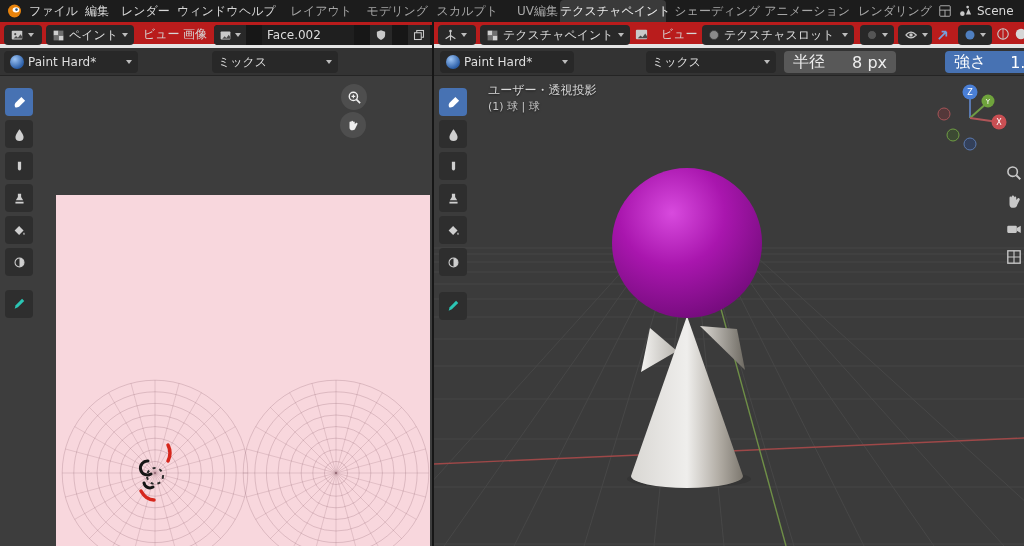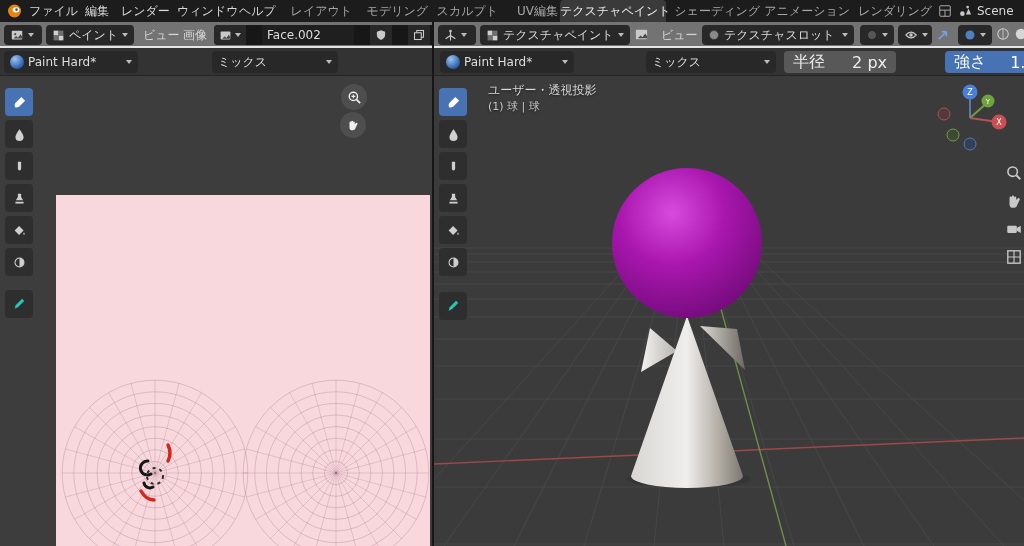--- a/index.html
+++ b/index.html
@@ -7,26 +7,26 @@
   #app{position:relative;width:1024px;height:546px;}
   .abs{position:absolute;}
 
   
   .topbar{left:0;top:0;width:1024px;height:22px;background:#1c1c1c;}
   .menu{position:absolute;top:0;height:22px;line-height:22px;font-size:12px;color:#d8d8d8;padding:0 5px;white-space:nowrap;text-align:right;}
   .tab{position:absolute;top:0;height:22px;line-height:22px;font-size:12px;color:#a6a6a6;text-align:right;white-space:nowrap;}
   .tab.active{background:#3a3a3a;color:#efefef;border-radius:4px 4px 0 0;}
 
   
-  .hdr{background:#737373;border-bottom:2px solid #e5e5e5;}
+  .hdr{background:#b91c1c;border-bottom:4px solid #e5e5e5;}
   .tools{background:#333333;border-bottom:1px solid #242424;}
   .dd{position:absolute;display:flex;align-items:center;gap:4px;background:#282828;border-radius:4px;height:20px;padding:0 6px;font-size:12px;color:#dedede;white-space:nowrap;}
   .dd .lbl{flex:1;overflow:hidden;}
   .chv{width:0;height:0;border-left:3px solid transparent;border-right:3px solid transparent;border-top:4px solid #bdbdbd;display:inline-block;flex:none;}
-  .menu2{position:absolute;height:20px;line-height:20px;font-size:12px;color:#d6d6d6;padding:0 5px;white-space:nowrap;}
+  .menu2{position:absolute;height:20px;line-height:20px;font-size:12px;color:#d6d6d6;padding:0 5px;white-space:nowrap;font-family:Liberation Mono, monospace;}
   .slider{position:absolute;background:#585858;border-radius:4px;height:22px;display:flex;justify-content:space-between;align-items:center;padding:0 9px;font-size:16px;color:#eeeeee;white-space:nowrap;}
   .slider.blue{background:#4772b3;color:#ffffff;}
   .clip{position:absolute;overflow:hidden;height:22px;border-radius:4px;}
   .swatch{position:absolute;width:30px;height:18px;border:1px solid #141414;}
   .db{position:absolute;display:flex;background:#171717;gap:16px;border-radius:4px;overflow:hidden;height:20px;}
   .db .seg{background:#282828;display:flex;align-items:center;gap:3px;padding:0 5px;font-size:12px;color:#dcdcdc;}
   .db .name{background:#1f1f1f;width:92px;}
   .brush-dot{width:14px;height:14px;border-radius:50%;background:radial-gradient(circle at 35% 30%,#9cc4f5,#2c5fa8 70%);flex:none;}
 
   
@@ -267,21 +267,21 @@
       <span class="chv"></span>
     </div>
     <span class="swatch" style="left:578px;top:53px;background:#c2ecef;border-radius:4px 0 0 4px;"></span>
 
     <div class="dd" style="left:212px;top:3px;width:130px;height:22px;">
       <span class="lbl">ミックス</span>
       <span class="chv"></span>
     </div>
     <div class="slider" style="left:350px;top:3px;width:112px;">
       <span>半径</span>
-      <span>2 px</span>
+      <span>8 px</span>
     </div>
     <div class="slider blue" style="left:468px;top:3px;width:120px;margin-left:43px;">
       <span>強さ</span>
       <span>1.000</span>
     </div>
   </div>
 
   <div class="abs divider"></div>
 
   <div class="abs body-left">

